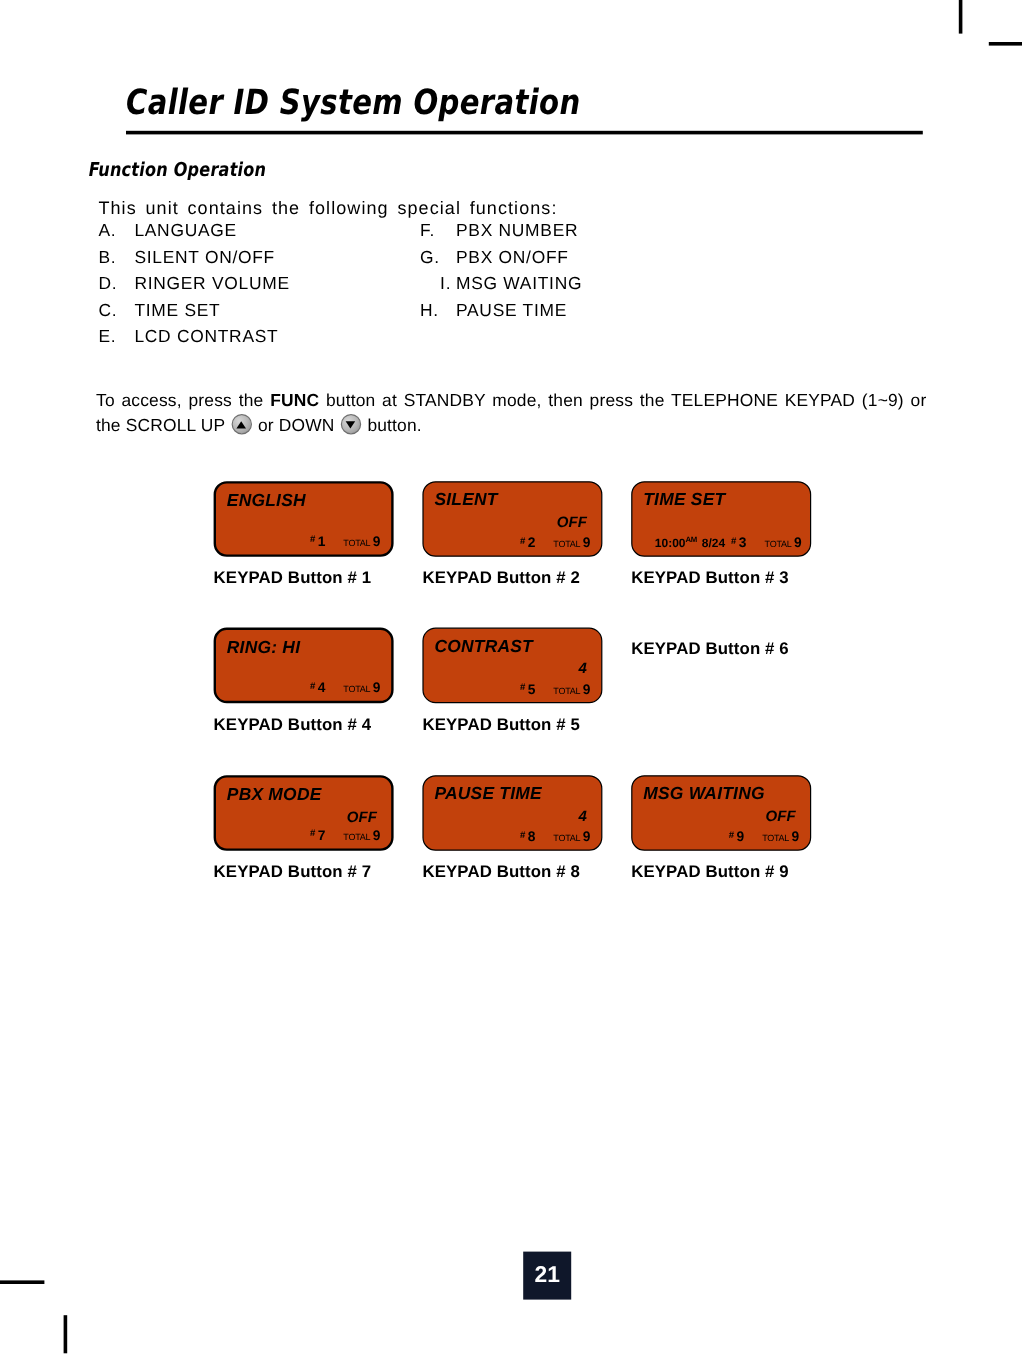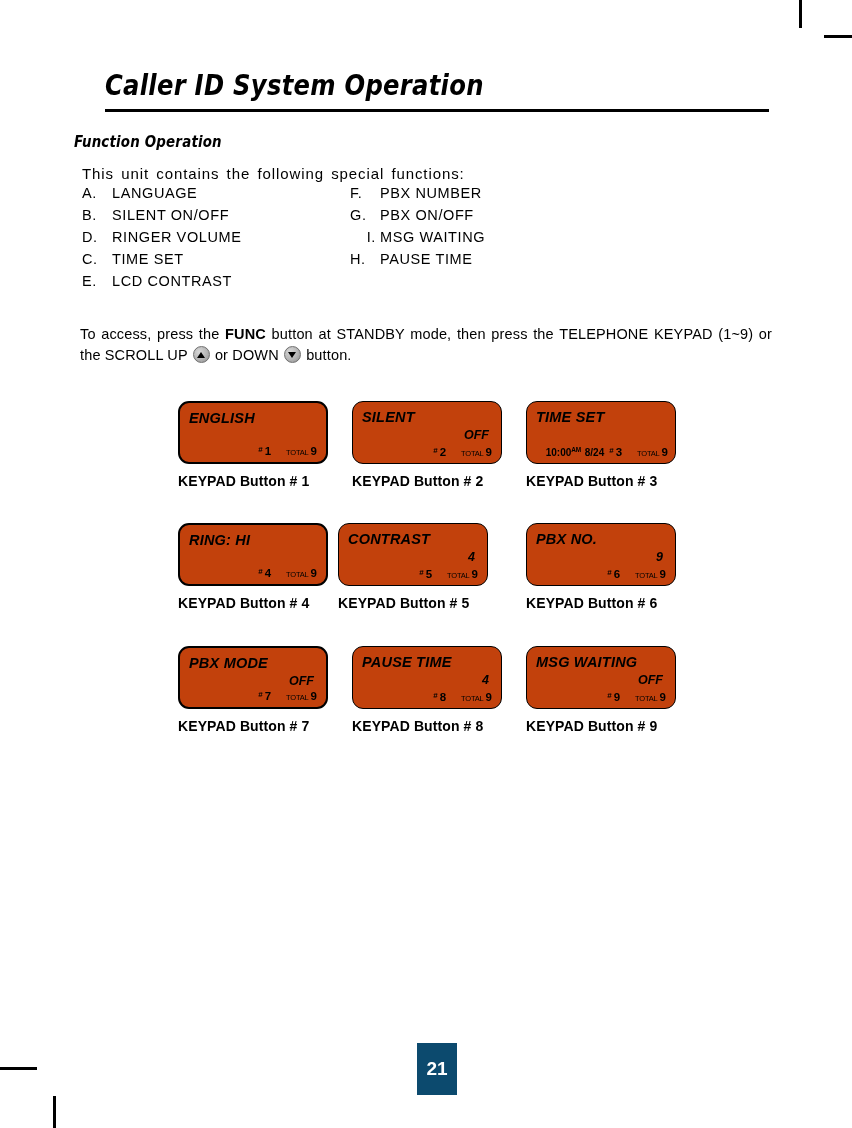--- a/index.html
+++ b/index.html
@@ -243,25 +243,25 @@
     text-align: left;
     font-size: 14px;
     font-weight: bold;
     letter-spacing: 0.1px;
     white-space: nowrap;
   }
 
   
   .page-number {
     position: absolute;
-    left: 417px;
+    left: 436px;
     top: 1043px;
     width: 40px;
-    height: 52px;
-    background: #0c4a6e;
+    height: 40px;
+    background: #0f172a;
     color: #fff;
     font-size: 19px;
     font-weight: bold;
     display: flex;
     align-items: center;
     justify-content: center;
   }
 </style>
 </head>
 <body>
@@ -365,39 +365,32 @@
       <div class="lcd-screen">
         <div class="lcd-line1">RING: HI</div>
         <div class="lcd-line2"></div>
         <div class="lcd-status">
           <span class="st-hash">#</span><span class="st-num">4</span><span class="st-total">TOTAL</span><span class="st-num">9</span>
         </div>
       </div>
       <div class="lcd-caption">KEYPAD Button # 4</div>
     </div>
 
-    <div class="lcd-cell" style="left:160px; top:122px;">
+    <div class="lcd-cell" style="left:174px; top:122px;">
       <div class="lcd-screen thin">
         <div class="lcd-line1">CONTRAST</div>
         <div class="lcd-line2">4</div>
         <div class="lcd-status">
           <span class="st-hash">#</span><span class="st-num">5</span><span class="st-total">TOTAL</span><span class="st-num">9</span>
         </div>
       </div>
       <div class="lcd-caption">KEYPAD Button # 5</div>
     </div>
 
     <div class="lcd-cell" style="left:348px; top:122px;">
-      <div class="lcd-screen thin">
-        <div class="lcd-line1">PBX NO.</div>
-        <div class="lcd-line2">9</div>
-        <div class="lcd-status">
-          <span class="st-hash">#</span><span class="st-num">6</span><span class="st-total">TOTAL</span><span class="st-num">9</span>
-        </div>
-      </div>
       <div class="lcd-caption">KEYPAD Button # 6</div>
     </div>
 
     <div class="lcd-cell" style="left:0px; top:245px;">
       <div class="lcd-screen">
         <div class="lcd-line1">PBX MODE</div>
         <div class="lcd-line2">OFF</div>
         <div class="lcd-status">
           <span class="st-hash">#</span><span class="st-num">7</span><span class="st-total">TOTAL</span><span class="st-num">9</span>
         </div>

